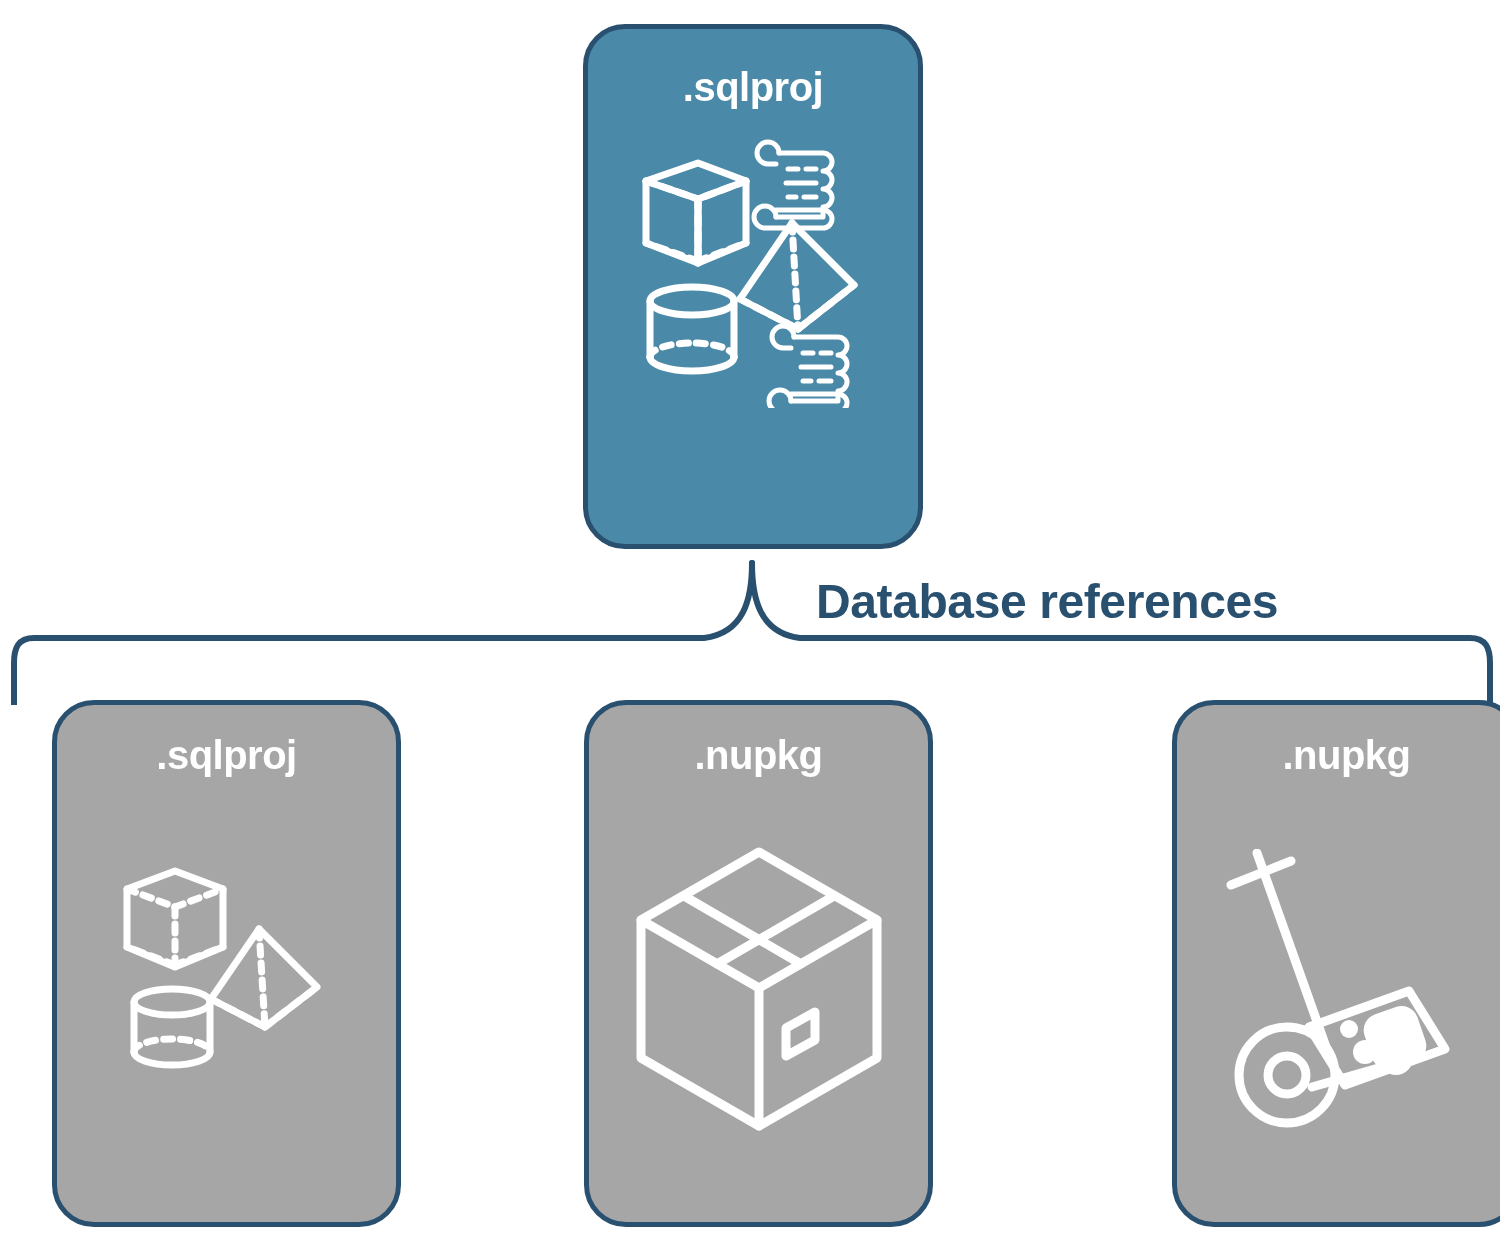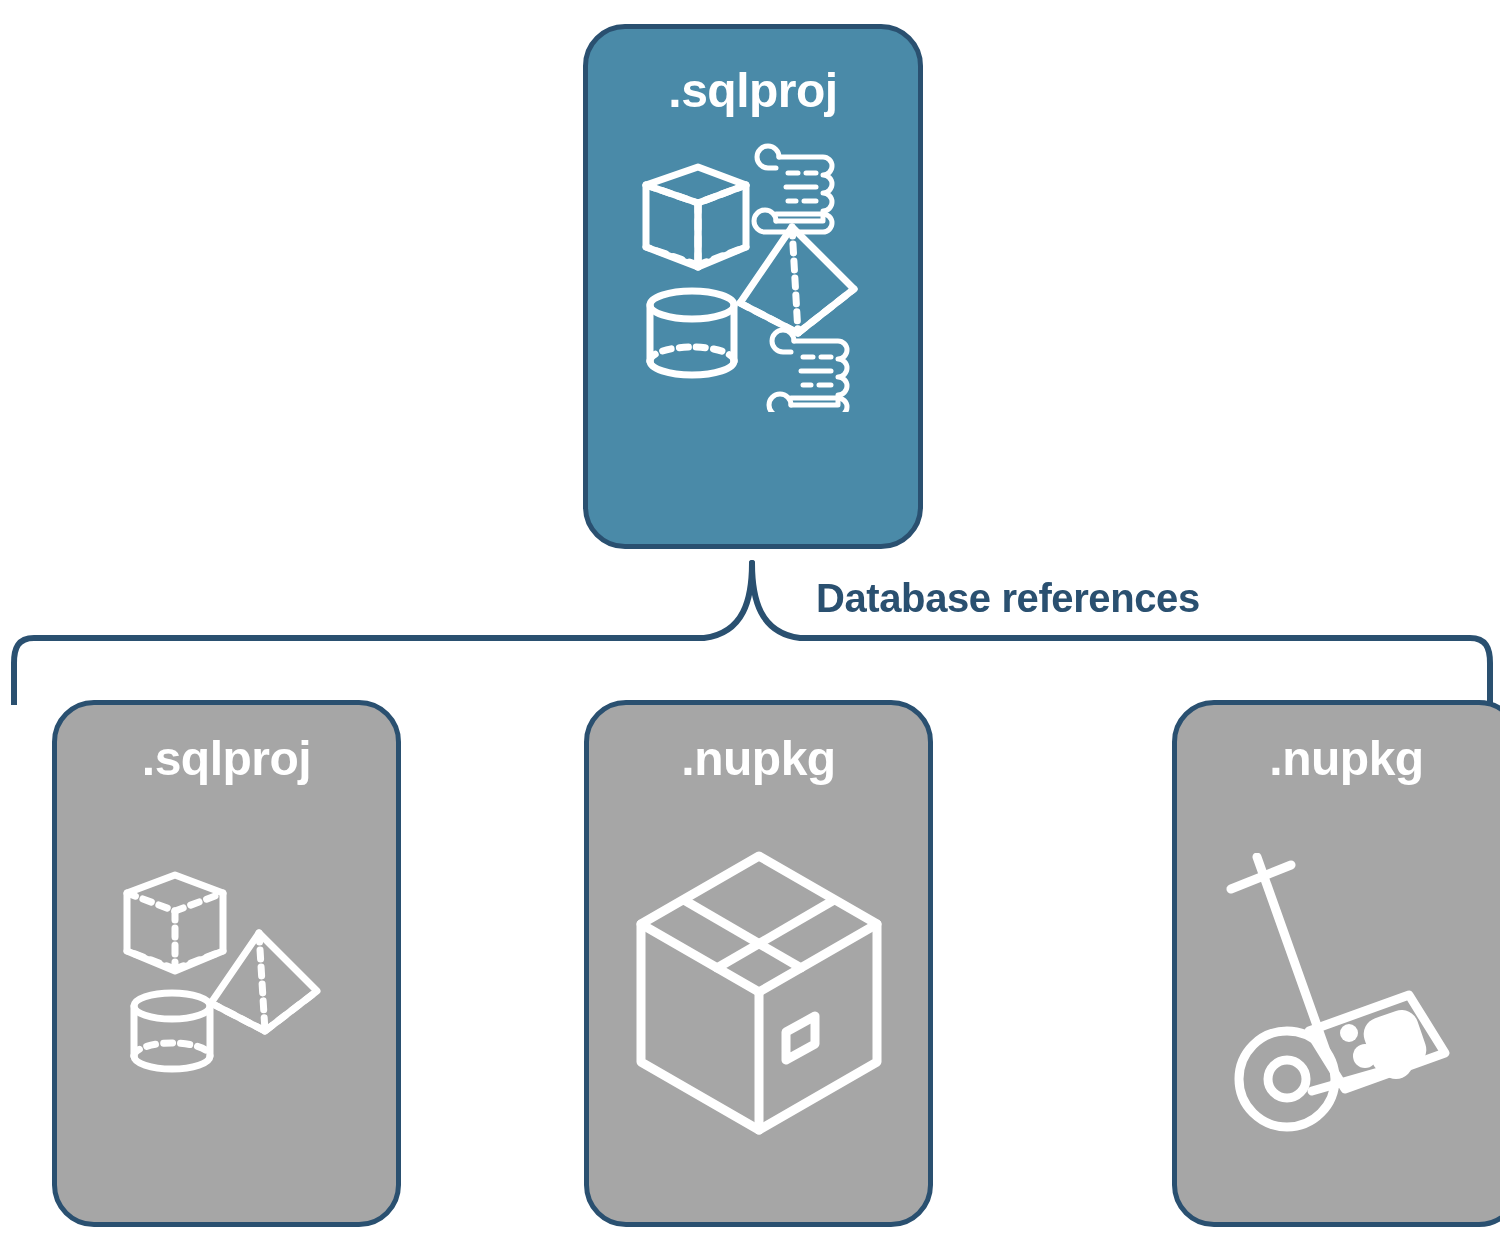--- a/index.html
+++ b/index.html
@@ -21,21 +21,21 @@
     position: absolute;
     border-radius: 42px;
     border: 5px solid #2a5070;
     display: flex;
     flex-direction: column;
     align-items: center;
   }
   .node-title {
     color: #ffffff;
     font-weight: bold;
-    font-size: 48px;
+    font-size: 40px;
     line-height: 1;
     letter-spacing: -0.5px;
     white-space: nowrap;
     text-align: center;
   }
   .node-art {
     position: relative;
     flex: 1 1 auto;
     width: 100%;
     display: flex;
@@ -79,21 +79,21 @@
     pointer-events: none;
   }
 
   
   #brace-label {
     position: absolute;
     left: 816px;
     top: 578px;
     color: #2a5070;
     font-weight: bold;
-    font-size: 40px;
+    font-size: 48px;
     line-height: 1;
     letter-spacing: -0.4px;
     white-space: nowrap;
   }
 
   svg.art { display: block; }
 </style>
 </head>
 <body>
 

